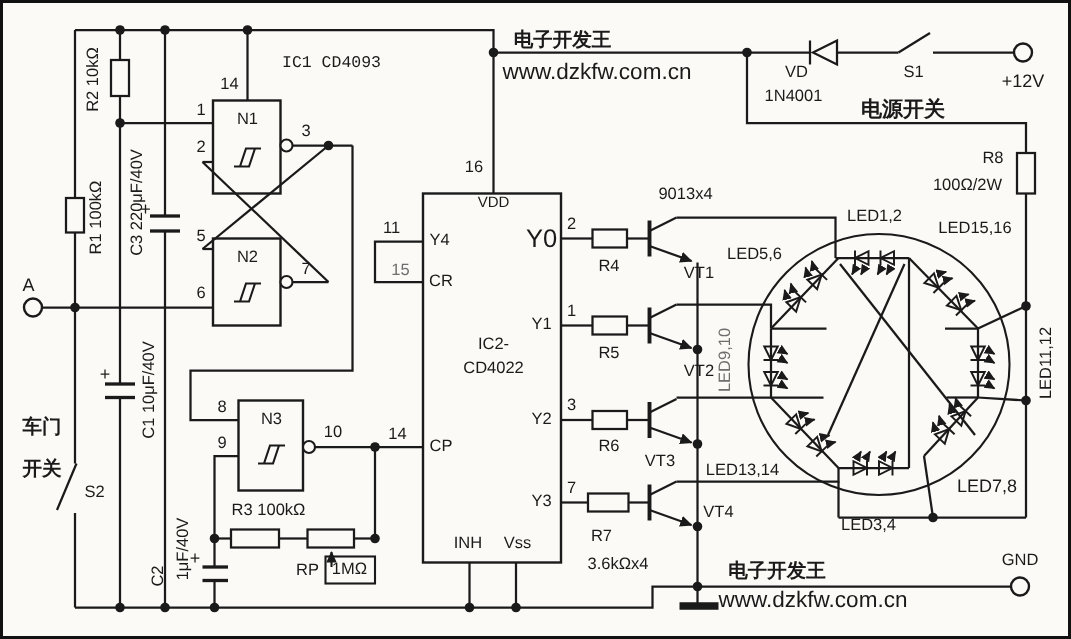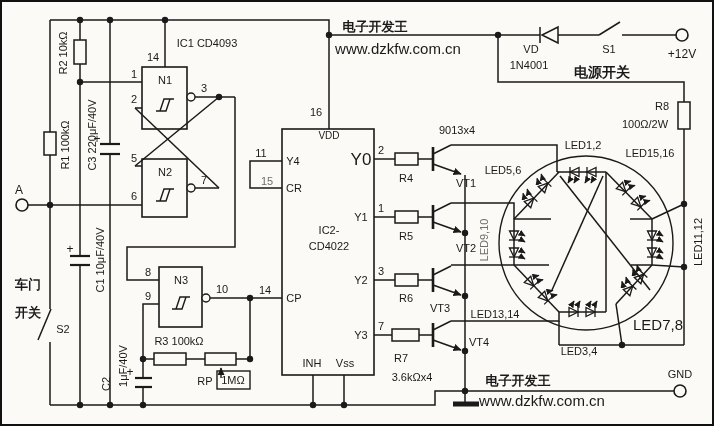--- a/index.html
+++ b/index.html
@@ -254,21 +254,21 @@
         <circle cx="682" cy="202" r="3.2"></circle>
         <circle cx="682" cy="265" r="3.2"></circle>
   </g>
 </svg>
 
 <div id="labels">
       <div class="lbl" style="left: 373px; top: 24px; font-size: 13px; font-weight: bold; transform: translate(-50%, -50%);">电子开发王</div>
       <div class="lbl" style="left: 396px; top: 46px; font-size: 15px; transform: translate(-50%, -50%);">www.dzkfw.com.cn</div>
       <div class="lbl" style="left: 516px; top: 378px; font-size: 13px; font-weight: bold; transform: translate(-50%, -50%);">电子开发王</div>
       <div class="lbl" style="left: 540px; top: 398px; font-size: 15px; transform: translate(-50%, -50%);">www.dzkfw.com.cn</div>
-      <div class="lbl" style="left: 205px; top: 41px; font-size: 11px; transform: translate(-50%, -50%);">IC1  CD4093</div>
+      <div class="lbl" style="left: 219px; top: 41px; font-size: 11px; transform: translate(-50%, -50%); font-family: Liberation Mono, monospace;">IC1  CD4093</div>
       <div class="lbl" style="left: 163px; top: 78px; font-size: 11px; transform: translate(-50%, -50%);">N1</div>
       <div class="lbl" style="left: 163px; top: 170px; font-size: 11px; transform: translate(-50%, -50%);">N2</div>
       <div class="lbl" style="left: 179px; top: 278px; font-size: 11px; transform: translate(-50%, -50%);">N3</div>
       <div class="lbl" style="left: 151px; top: 55px; font-size: 11px; transform: translate(-50%, -50%);">14</div>
       <div class="lbl" style="left: 132px; top: 72px; font-size: 11px; transform: translate(-50%, -50%);">1</div>
       <div class="lbl" style="left: 132px; top: 97px; font-size: 11px; transform: translate(-50%, -50%);">2</div>
       <div class="lbl" style="left: 202px; top: 86px; font-size: 11px; transform: translate(-50%, -50%);">3</div>
       <div class="lbl" style="left: 132px; top: 156px; font-size: 11px; transform: translate(-50%, -50%);">5</div>
       <div class="lbl" style="left: 132px; top: 194px; font-size: 11px; transform: translate(-50%, -50%);">6</div>
       <div class="lbl" style="left: 202px; top: 178px; font-size: 11px; transform: translate(-50%, -50%);">7</div>
@@ -328,16 +328,16 @@
       <div class="lbl" style="left: 680px; top: 52px; font-size: 12px; transform: translate(-50%, -50%);">+12V</div>
       <div class="lbl" style="left: 660px; top: 104px; font-size: 11px; transform: translate(-50%, -50%);">R8</div>
       <div class="lbl" style="left: 643px; top: 122px; font-size: 11px; transform: translate(-50%, -50%);">100Ω/2W</div>
       <div class="lbl" style="left: 678px; top: 372px; font-size: 11px; transform: translate(-50%, -50%);">GND</div>
       <div class="lbl" style="left: 581px; top: 143px; font-size: 11px; transform: translate(-50%, -50%);">LED1,2</div>
       <div class="lbl" style="left: 648px; top: 151px; font-size: 11px; transform: translate(-50%, -50%);">LED15,16</div>
       <div class="lbl" style="left: 501px; top: 168px; font-size: 11px; transform: translate(-50%, -50%);">LED5,6</div>
       <div class="lbl" style="left: 482px; top: 238px; font-size: 11px; color: rgb(110, 110, 110); transform: translate(-50%, -50%) rotate(-90deg);">LED9,10</div>
       <div class="lbl" style="left: 696px; top: 240px; font-size: 11px; transform: translate(-50%, -50%) rotate(-90deg);">LED11,12</div>
       <div class="lbl" style="left: 493px; top: 312px; font-size: 11px; transform: translate(-50%, -50%);">LED13,14</div>
-      <div class="lbl" style="left: 656px; top: 322px; font-size: 15px; transform: translate(-50%, -50%);">LED7,8</div>
+      <div class="lbl" style="left: 656px; top: 322px; font-size: 12px; transform: translate(-50%, -50%);">LED7,8</div>
       <div class="lbl" style="left: 577px; top: 349px; font-size: 11px; transform: translate(-50%, -50%);">LED3,4</div>
     </div>
 </div>
 
 </body></html>

